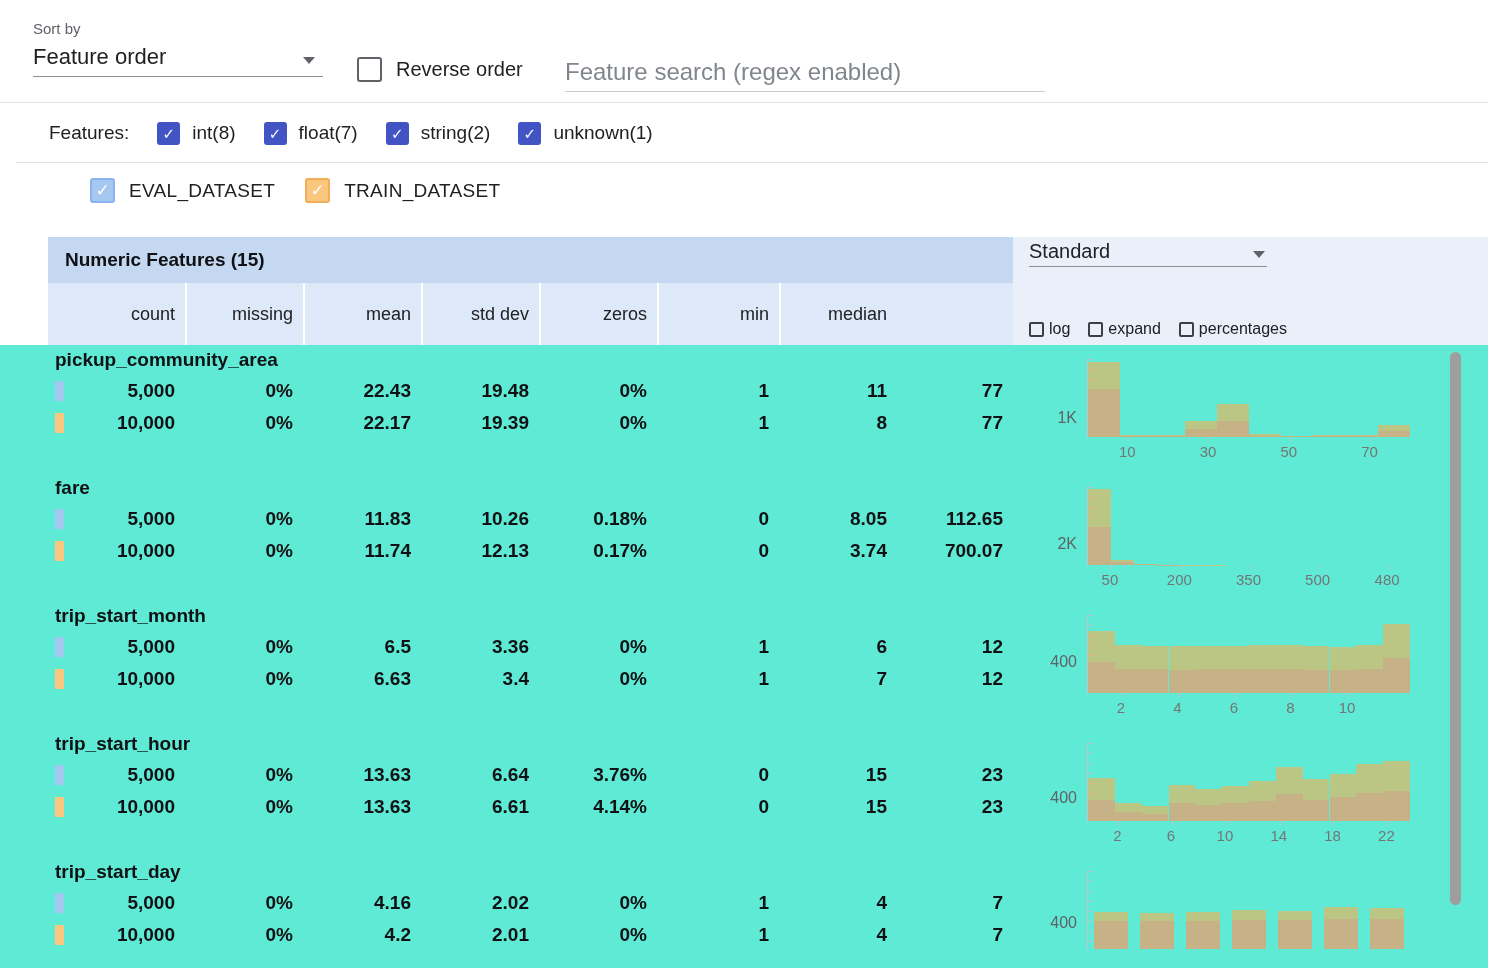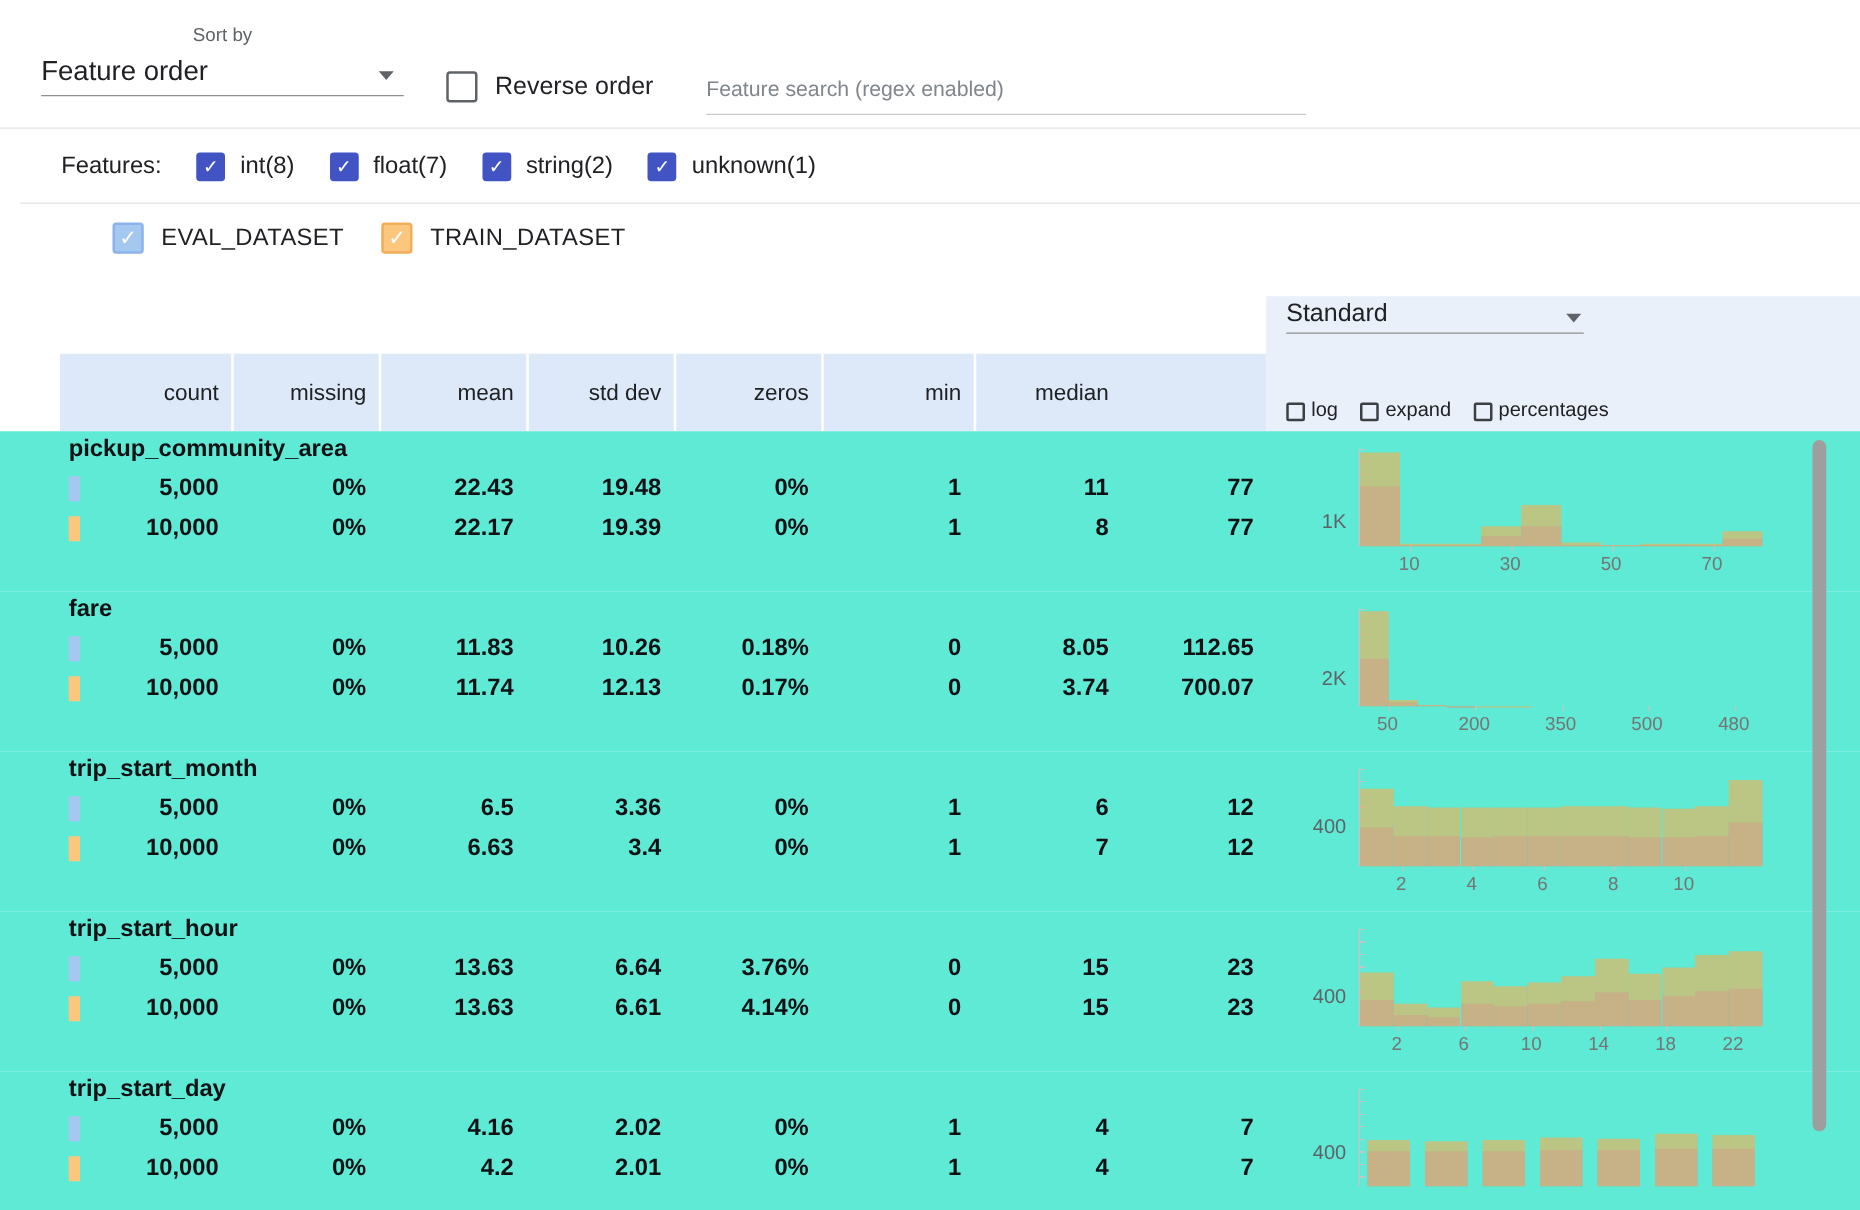--- a/index.html
+++ b/index.html
@@ -5,31 +5,31 @@
   * { box-sizing: border-box; }
   html,body { margin:0; padding:0; }
   body {
     width:1488px; height:968px; overflow:hidden; position:relative;
     background:#ffffff; color:#202124;
     font-family:"Liberation Sans","DejaVu Sans",sans-serif;
   }
 
   
   .topbar { position:absolute; top:0; left:0; width:1488px; height:103px; border-bottom:1px solid #e2e2e2; background:#fff; }
-  .sort-group { position:absolute; left:33px; top:20px; width:290px;text-align:center; }
+  .sort-group { position:absolute; left:33px; top:20px; width:290px; }
   .small-label { font-size:15px; color:#5f6368; }
   .select { display:flex; align-items:flex-end; justify-content:space-between; border-bottom:1px solid #8f8f8f; height:38px; cursor:pointer; }
   .sort-group .select { width:290px; margin-top:2px; }
   .select-value { font-size:22px; color:#202124; padding-bottom:6px; white-space:nowrap; }
   .caret { width:0; height:0; border-left:6px solid transparent; border-right:6px solid transparent; border-top:7px solid #5f6368; margin-bottom:12px; margin-right:8px; }
   .reverse-group { position:absolute; left:357px; top:57px; display:flex; align-items:center; gap:14px; cursor:pointer; }
   .cb { width:25px; height:25px; border-radius:3px; display:inline-flex; align-items:center; justify-content:center; font-size:17px; line-height:1; color:#fff; font-weight:bold; flex:none; }
   .cb-empty { border:2px solid #5f6368; background:#fff; }
   .reverse-label { font-size:20px; color:#202124; }
-  .search { position:absolute; left:565px; top:52px; width:480px; height:40px; border:none; border-bottom:1px solid #c9c9c9; font-size:17px; color:#202124; background:transparent; outline:none; padding:0; font-family:inherit; }
+  .search { position:absolute; left:565px; top:52px; width:480px; height:40px; border:none; border-bottom:1px solid #c9c9c9; font-size:24px; color:#202124; background:transparent; outline:none; padding:0; font-family:inherit; }
   .search::placeholder { color:#80868b; }
 
   
   .filterbar { position:absolute; top:104px; left:16px; width:1488px; height:59px; border-bottom:1px solid #e2e2e2; display:flex; align-items:center; background:#fff; }
   .filter-title { margin-left:33px; font-size:19px; color:#202124; }
   .type-groups { display:flex; margin-left:28px; gap:28px; align-items:center; }
   .filter-group { display:flex; align-items:center; gap:12px; cursor:pointer; }
   .type-cb { width:23px; height:23px; background:var(--type_checkbox); font-size:15px; }
   .filter-label { font-size:19px; color:#202124; }
 
@@ -135,20 +135,23 @@
           <span class="dataset-label">EVAL_DATASET</span>
         </label>
         <label class="dataset-group">
           <span class="cb ds-cb" style="background: rgb(251, 198, 126); border-color: rgb(242, 173, 88);">✓</span>
           <span class="dataset-label">TRAIN_DATASET</span>
         </label>
       </div>
   </div>
 
   <div class="table-head">
+    <div class="title-band">
+      <span class="table-title">Numeric Features (15)</span>
+    </div>
     <div class="col-band">
         <div class="col-cell">count</div>
         <div class="col-cell">missing</div>
         <div class="col-cell">mean</div>
         <div class="col-cell">std dev</div>
         <div class="col-cell">zeros</div>
         <div class="col-cell">min</div>
         <div class="col-cell">median</div>
       </div>
     <div class="chart-panel">

